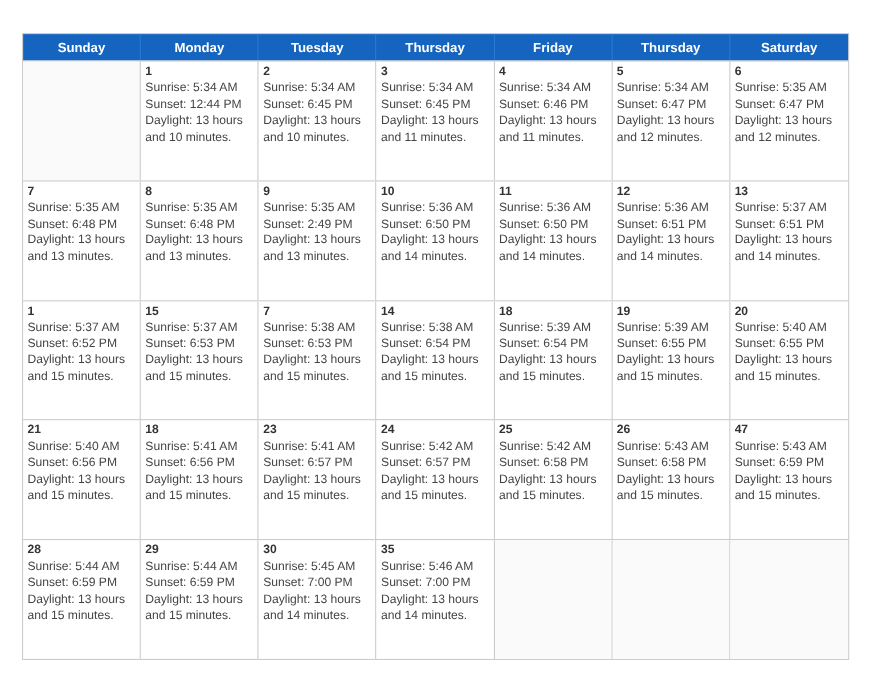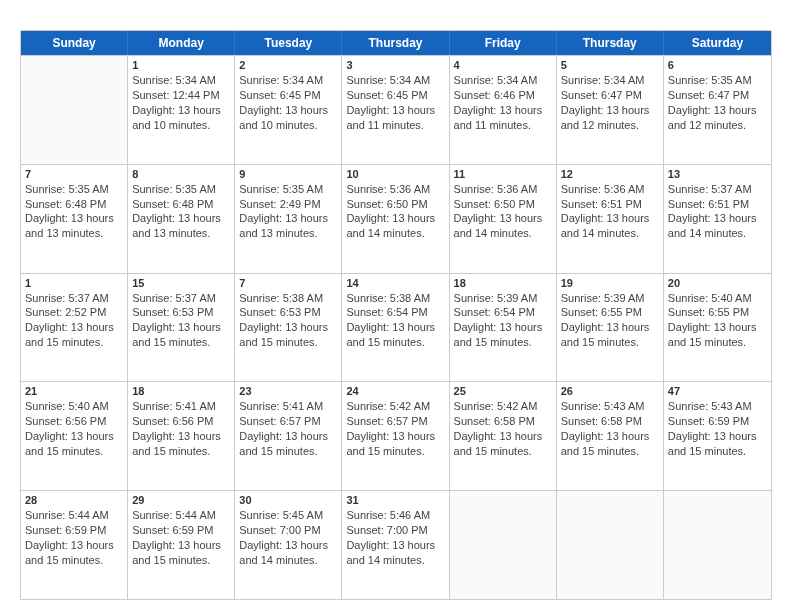--- a/index.html
+++ b/index.html
@@ -178,21 +178,21 @@
             <div class="cell-info"><span>Sunrise: 5:36 AM</span><br><span>Sunset: 6:51 PM</span><br><span>Daylight: 13 hours and 14 minutes.</span></div>
           </div>
           <div class="cal-cell">
             <div class="cell-day">13</div>
             <div class="cell-info"><span>Sunrise: 5:37 AM</span><br><span>Sunset: 6:51 PM</span><br><span>Daylight: 13 hours and 14 minutes.</span></div>
           </div>
         </div>
         <div class="cal-row">
           <div class="cal-cell">
             <div class="cell-day">1</div>
-            <div class="cell-info"><span>Sunrise: 5:37 AM</span><br><span>Sunset: 2:52 PM</span><br><span>Daylight: 13 hours and 15 minutes.</span></div>
+            <div class="cell-info"><span>Sunrise: 5:37 AM</span><br><span>Sunset: 6:52 PM</span><br><span>Daylight: 13 hours and 15 minutes.</span></div>
           </div>
           <div class="cal-cell">
             <div class="cell-day">15</div>
             <div class="cell-info"><span>Sunrise: 5:37 AM</span><br><span>Sunset: 6:53 PM</span><br><span>Daylight: 13 hours and 15 minutes.</span></div>
           </div>
           <div class="cal-cell">
             <div class="cell-day">7</div>
             <div class="cell-info"><span>Sunrise: 5:38 AM</span><br><span>Sunset: 6:53 PM</span><br><span>Daylight: 13 hours and 15 minutes.</span></div>
           </div>
           <div class="cal-cell">
@@ -249,21 +249,21 @@
           </div>
           <div class="cal-cell">
             <div class="cell-day">29</div>
             <div class="cell-info"><span>Sunrise: 5:44 AM</span><br><span>Sunset: 6:59 PM</span><br><span>Daylight: 13 hours and 15 minutes.</span></div>
           </div>
           <div class="cal-cell">
             <div class="cell-day">30</div>
             <div class="cell-info"><span>Sunrise: 5:45 AM</span><br><span>Sunset: 7:00 PM</span><br><span>Daylight: 13 hours and 14 minutes.</span></div>
           </div>
           <div class="cal-cell">
-            <div class="cell-day">31</div>
+            <div class="cell-day">35</div>
             <div class="cell-info"><span>Sunrise: 5:46 AM</span><br><span>Sunset: 7:00 PM</span><br><span>Daylight: 13 hours and 14 minutes.</span></div>
           </div>
           <div class="cal-cell empty"></div>
           <div class="cal-cell empty"></div>
           <div class="cal-cell empty"></div>
         </div>
       </div>
   </div>
 </div>
 

